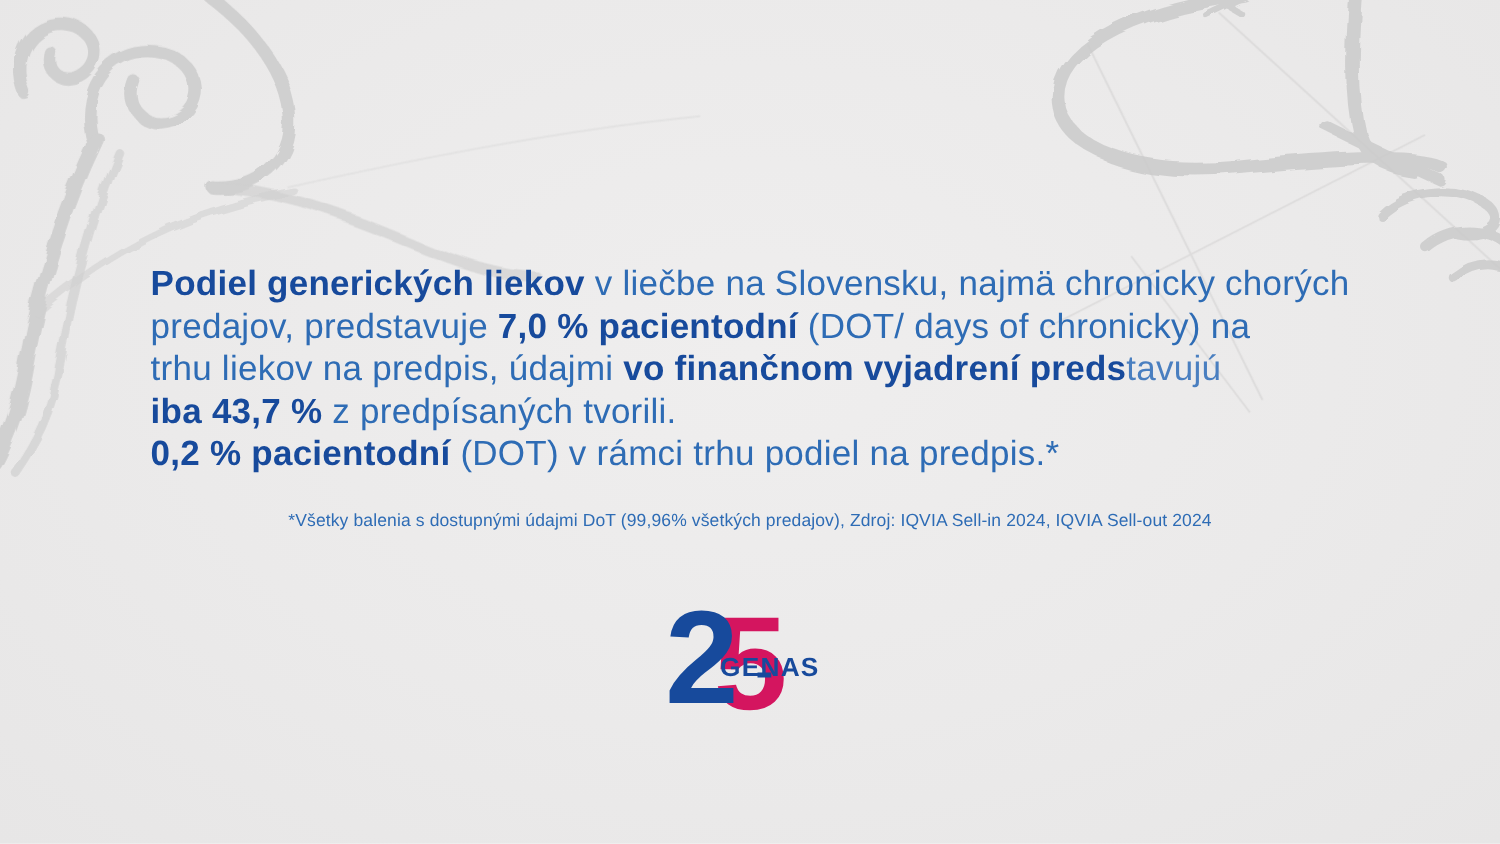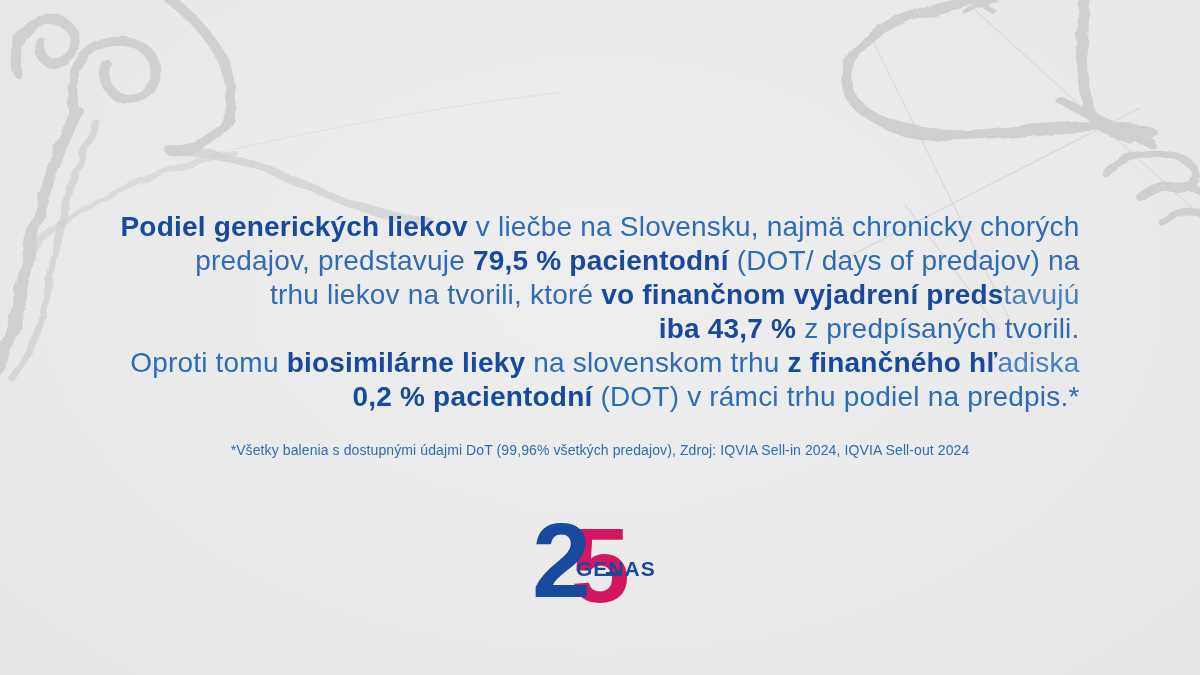--- a/index.html
+++ b/index.html
@@ -23,21 +23,21 @@
   .content {
     position: absolute;
     inset: 0;
     z-index: 1;
     display: flex;
     flex-direction: column;
     align-items: center;
   }
   .main-text {
     margin-top: 210px;
-    text-align: right;
+    text-align: left;
   }
   .text-line {
     font-size: 28px;
     line-height: 34px;
     letter-spacing: 0.2px;
     white-space: nowrap;
     color: var(--text-regular);
   }
   .seg-regular { color: var(--text-regular); font-weight: normal; }
   .seg-bold { color: var(--text-bold); font-weight: bold; }
@@ -133,24 +133,23 @@
     <path d="M 1140 197 C 1163 178 1196 182 1210 200" stroke-width="8"></path>
     <path d="M 1163 222 C 1184 205 1208 210 1220 227" stroke-width="8"></path>
     <path d="M 965 12 L 990 0 M 975 0 L 992 10" stroke-width="5"></path>
   </g>
 </svg>
 
 <div class="content">
 
   <div class="main-text">
       <div class="text-line"><span class="seg-bold">Podiel generických liekov</span><span class="seg-regular"> v liečbe na Slovensku, najmä chronicky chorých</span></div>
-      <div class="text-line"><span class="seg-regular">predajov, predstavuje </span><span class="seg-bold">79,5 % pacientodní</span><span class="seg-regular"> (DOT/ days of predajov) na</span></div>
-      <div class="text-line"><span class="seg-regular">trhu liekov na tvorili, ktoré </span><span class="seg-bold">vo finančnom vyjadrení preds</span><span class="seg-bold_light">tavujú</span></div>
+      <div class="text-line"><span class="seg-regular">predajov, predstavuje </span><span class="seg-bold">7,0 % pacientodní</span><span class="seg-regular"> (DOT/ days of chronicky) na</span></div>
+      <div class="text-line"><span class="seg-regular">trhu liekov na predpis, údajmi </span><span class="seg-bold">vo finančnom vyjadrení preds</span><span class="seg-bold_light">tavujú</span></div>
       <div class="text-line"><span class="seg-bold">iba 43,7 %</span><span class="seg-regular"> z predpísaných tvorili.</span></div>
-      <div class="text-line"><span class="seg-regular">Oproti tomu </span><span class="seg-bold">biosimilárne lieky</span><span class="seg-regular"> na slovenskom trhu </span><span class="seg-bold">z finančného hľ</span><span class="seg-bold_light">adiska</span></div>
       <div class="text-line"><span class="seg-bold">0,2 % pacientodní</span><span class="seg-regular"> (DOT) v rámci trhu podiel na predpis.*</span></div>
     </div>
 
   <div class="footnote">*Všetky balenia s dostupnými údajmi DoT (99,96% všetkých predajov), Zdroj: IQVIA Sell-in 2024, IQVIA Sell-out 2024</div>
 
   <div class="logo">
     <span class="logo-digit-2">2</span>
     <span class="logo-digit-5">5</span>
     <span class="logo-dash"></span>
     <span class="logo-wordmark">GENAS</span>

